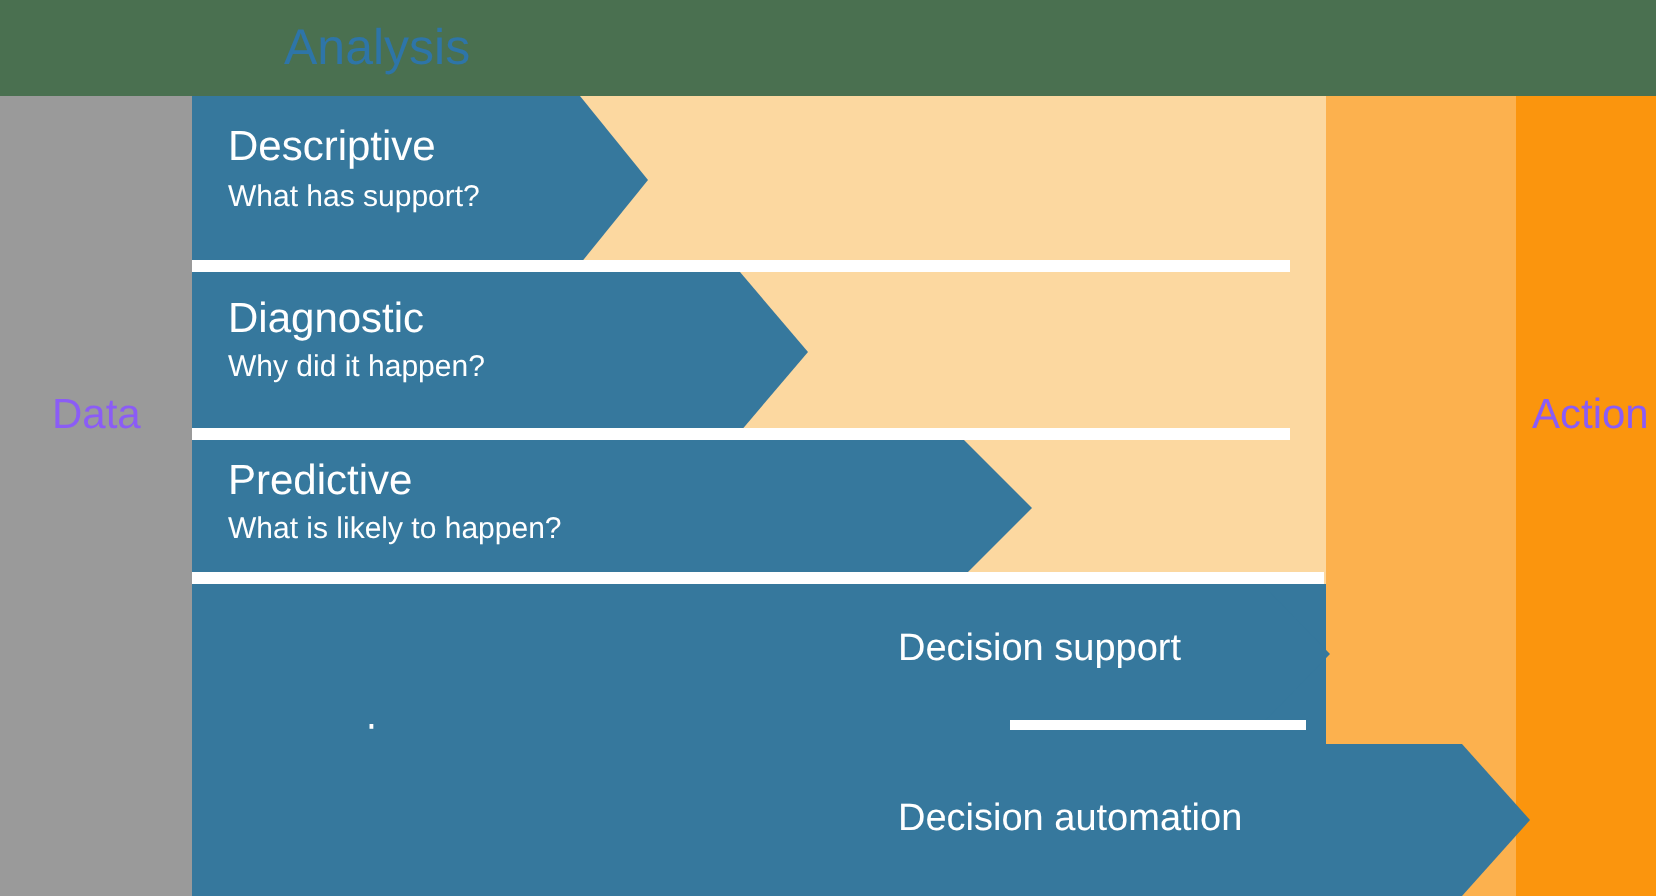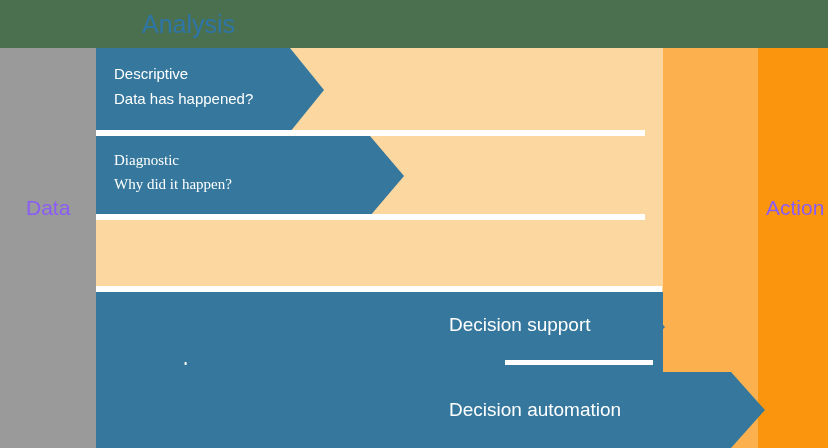--- a/index.html
+++ b/index.html
@@ -43,30 +43,30 @@
   .label-decision{left:655px;top:196px;}
   .label-action  {left:766px;top:196px;}
 
   
   .chev{
     position:absolute;
     background:#36789d;
     left:96px;
   }
   .chev .txt{position:absolute;left:18px;color:#ffffff;white-space:nowrap;}
-  .chev .t1{font-size:15px;line-height:24px;}
+  .chev .t1{font-size:21px;line-height:24px;}
   .chev .t2{font-size:15px;line-height:18px;}
 
   .row1{top:48px;  height:84px; width:228px;
         clip-path:polygon(0 0, 194px 0, 228px 42px, 194px 84px, 0 84px);}
   .row1 .t1{top:14px;}
   .row1 .t2{top:42px;}
 
   .row2{top:136px; height:80px; width:308px;
-        clip-path:polygon(0 0, 274px 0, 308px 40px, 274px 80px, 0 80px);font-family:Liberation Serif, serif;}
+        clip-path:polygon(0 0, 274px 0, 308px 40px, 274px 80px, 0 80px);}
   .row2 .t1{top:12px;}
   .row2 .t2{top:39px;}
 
   .row3{top:220px; height:68px; width:420px;
         clip-path:polygon(0 0, 386px 0, 420px 34px, 386px 68px, 0 68px);}
   .row3 .t1{top:9px;}
   .row3 .t2{top:36px;}
 
   
   .row4{
@@ -127,27 +127,31 @@
 
   <div class="sub sub-auto">
     <div class="txt">Decision automation</div>
   </div>
   <div class="sub sub-support">
     <div class="txt">Decision support</div>
   </div>
 
   <div class="chev row1">
     <div class="txt t1">Descriptive</div>
-    <div class="txt t2">Data has happened?</div>
+    <div class="txt t2">What has support?</div>
   </div>
 
   <div class="chev row2">
     <div class="txt t1">Diagnostic</div>
     <div class="txt t2">Why did it happen?</div>
   </div>
 
+  <div class="chev row3">
+    <div class="txt t1">Predictive</div>
+    <div class="txt t2">What is likely to happen?</div>
+  </div>
 
   <div class="rule rule-1"></div>
   <div class="rule rule-2"></div>
   <div class="rule rule-3"></div>
   <div class="rule rule-4"></div>
 
 </div>
 
 </body></html>

